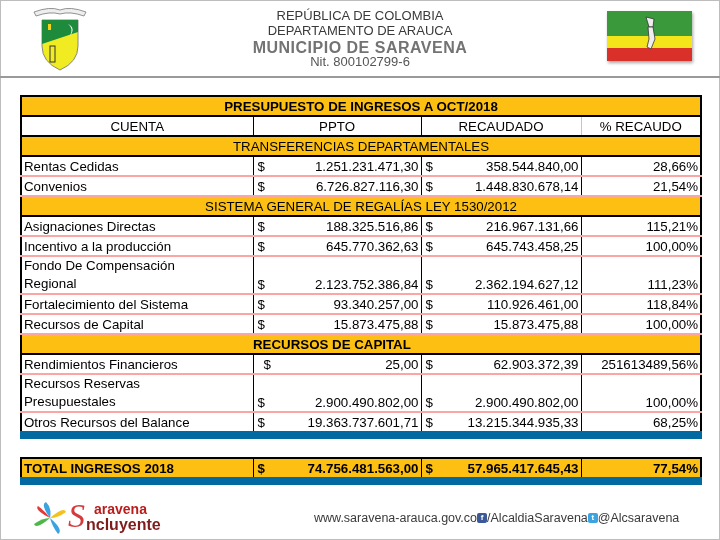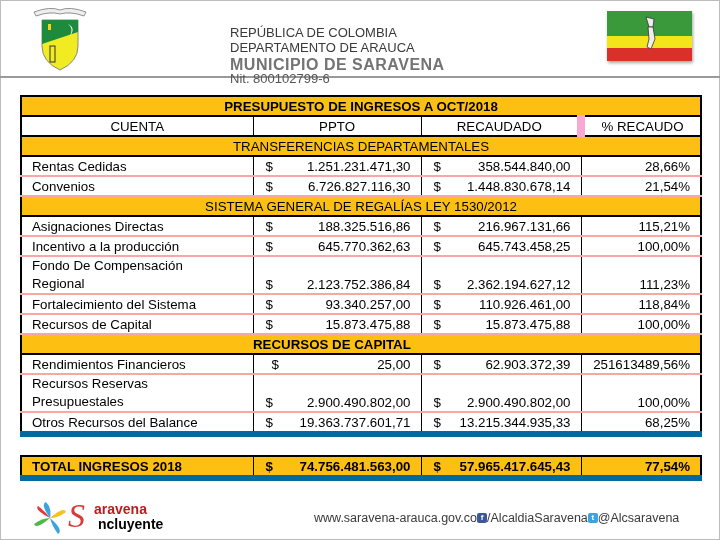--- a/index.html
+++ b/index.html
@@ -1,39 +1,39 @@
 <!DOCTYPE html>
 <html><head>
 <meta charset="utf-8">
 <style>
   html, body { margin:0; padding:0; }
   body { width:720px; height:540px; background:#fff; position:relative; overflow:hidden; font-family:"Liberation Sans", sans-serif; }
   .frame { position:absolute; left:0; top:0; width:718px; height:538px; border:1px solid #bdbdbd; }
   .header { position:absolute; left:0; top:0; width:720px; height:76px; border-bottom:2px solid #9a9a9a; }
   .shield { position:absolute; left:30px; top:6px; width:60px; height:66px; }
-  .hdr-text { position:absolute; left:230px; top:8px; width:260px; color:#333;margin-top:17px; }
+  .hdr-text { position:absolute; left:230px; top:8px; width:260px; text-align:center; color:#333; }
   .hdr-text .l1, .hdr-text .l2 { font-size:13px; line-height:15px; color:#3a3a3a; }
   .hdr-text .l3 { font-size:16px; font-weight:bold; letter-spacing:0.5px; line-height:19px; color:#737373; }
   .hdr-text .l4 { font-size:13px; color:#555; line-height:10px; }
   .flag { position:absolute; left:607px; top:11px; width:85px; height:50px; box-shadow:1px 2px 3px rgba(0,0,0,0.35); }
   .flag .g { height:25px; background:#3a9a3b; }
   .flag .y { height:12px; background:#f4e51b; }
   .flag .r { height:13px; background:#d9302a; }
   .flag .fig { position:absolute; left:33px; top:4px; width:20px; height:40px; }
 
   table.budget { position:absolute; left:20px; top:95px; width:680px; border-collapse:collapse; font-size:13.3px; color:#000; table-layout:fixed; }
-  table.budget td { padding:0 10px; height:18px; line-height:17px; white-space:nowrap; overflow:hidden; }
+  table.budget td { padding:0 2px; height:18px; line-height:17px; white-space:nowrap; overflow:hidden; }
   .yellow td, td.yellow { background:#fdc012; }
   .title td { font-weight:bold; text-align:center; }
   .bt { border-top:2px solid #000; }
   .ol { border-left:2px solid #000; }
   .or { border-right:2px solid #000; }
   .bl { border-left:1px solid #000; }
   .bb { border-bottom:2px solid #fca5a5;margin-top:6px; }
-  .bbb { border-bottom:6px solid #0369a1; }
+  .bbb { border-bottom:8px solid #0369a1; }
   .cur { display:flex; justify-content:space-between; }
   .cur .sym { padding-left:2px; }
   .num { text-align:right; }
   .bold { font-weight:bold; }
   .tall td { height:36px; vertical-align:bottom; }
   .gap td { height:18px; border:none; background:transparent; }
 
   .footer-logo { position:absolute; left:30px; top:500px; width:160px; height:36px; }
   .footer-text { position:absolute; left:314px; top:511px; font-size:12.5px; color:#3a3a3a; display:flex; align-items:center; }
   .sq { display:inline-block; width:10px; height:10px; border-radius:2px; color:#fff; font-size:8px; line-height:10px; text-align:center; font-weight:bold; }
@@ -80,21 +80,21 @@
   </colgroup>
 
   <tbody>
       <tr class="yellow title">
     <td colspan="4" class="bt ol or">PRESUPUESTO DE INGRESOS A OCT/2018</td>
   </tr>
   <tr class="title">
     <td class="ol bt" style="font-weight:normal">CUENTA</td>
     <td class="bl bt" style="font-weight:normal">PPTO</td>
     <td class="bl bt" style="font-weight:normal">RECAUDADO</td>
-    <td class="bl or bt" style="font-weight:normal;border-left:8px solid #f9a8d4">% RECAUDO</td>
+    <td class="bl or bt" style="font-weight:normal;border-left:1px solid #f9a8d4">% RECAUDO</td>
   </tr>
 
   <tr class="yellow title">
     <td colspan="4" class="ol or bt" style="font-weight:normal">TRANSFERENCIAS DEPARTAMENTALES</td>
   </tr>
   <tr>
     <td class="ol bt bb">Rentas Cedidas</td>
     <td class="bl bt bb">
           <div class="cur">
             <span class="sym">$</span>
@@ -296,21 +296,21 @@
 <div class="footer-logo">
   <svg width="40" height="36" viewBox="0 0 40 36" style="position:absolute;left:0;top:0">
     <path d="M20 18 Q10 4 16 2 Q22 8 20 18Z" fill="#3aa3e0"></path>
     <path d="M20 18 Q34 6 36 12 Q28 18 20 18Z" fill="#f4c21a"></path>
     <path d="M20 18 Q34 30 28 34 Q22 26 20 18Z" fill="#3aa3e0"></path>
     <path d="M20 18 Q6 30 4 24 Q12 18 20 18Z" fill="#4db848"></path>
     <path d="M20 18 Q4 10 8 6 Q16 12 20 18Z" fill="#e23a3a"></path>
   </svg>
   <div style="position:absolute;left:38px;top:-2px;font-size:34px;color:#d63a3a;font-family:'Liberation Serif',serif;font-style:italic;line-height:36px">S</div>
   <div style="position:absolute;left:64px;top:2px;font-size:14px;color:#b91c1c;font-weight:bold;line-height:15px">aravena</div>
-  <div style="position:absolute;left:68px;top:17px;font-size:14px;color:#000000;font-weight:bold;line-height:15px">ncluyente</div>
+  <div style="position:absolute;left:56px;top:17px;font-size:16px;color:#7f1d1d;font-weight:bold;line-height:15px">ncluyente</div>
 </div>
 
 <div class="footer-text">
   <span>www.saravena-arauca.gov.co</span>
   <span class="sq fb">f</span>
   <span>/AlcaldiaSaravena</span>
   <span class="sq tw">t</span>
   <span>@Alcsaravena</span>
 </div>
 

